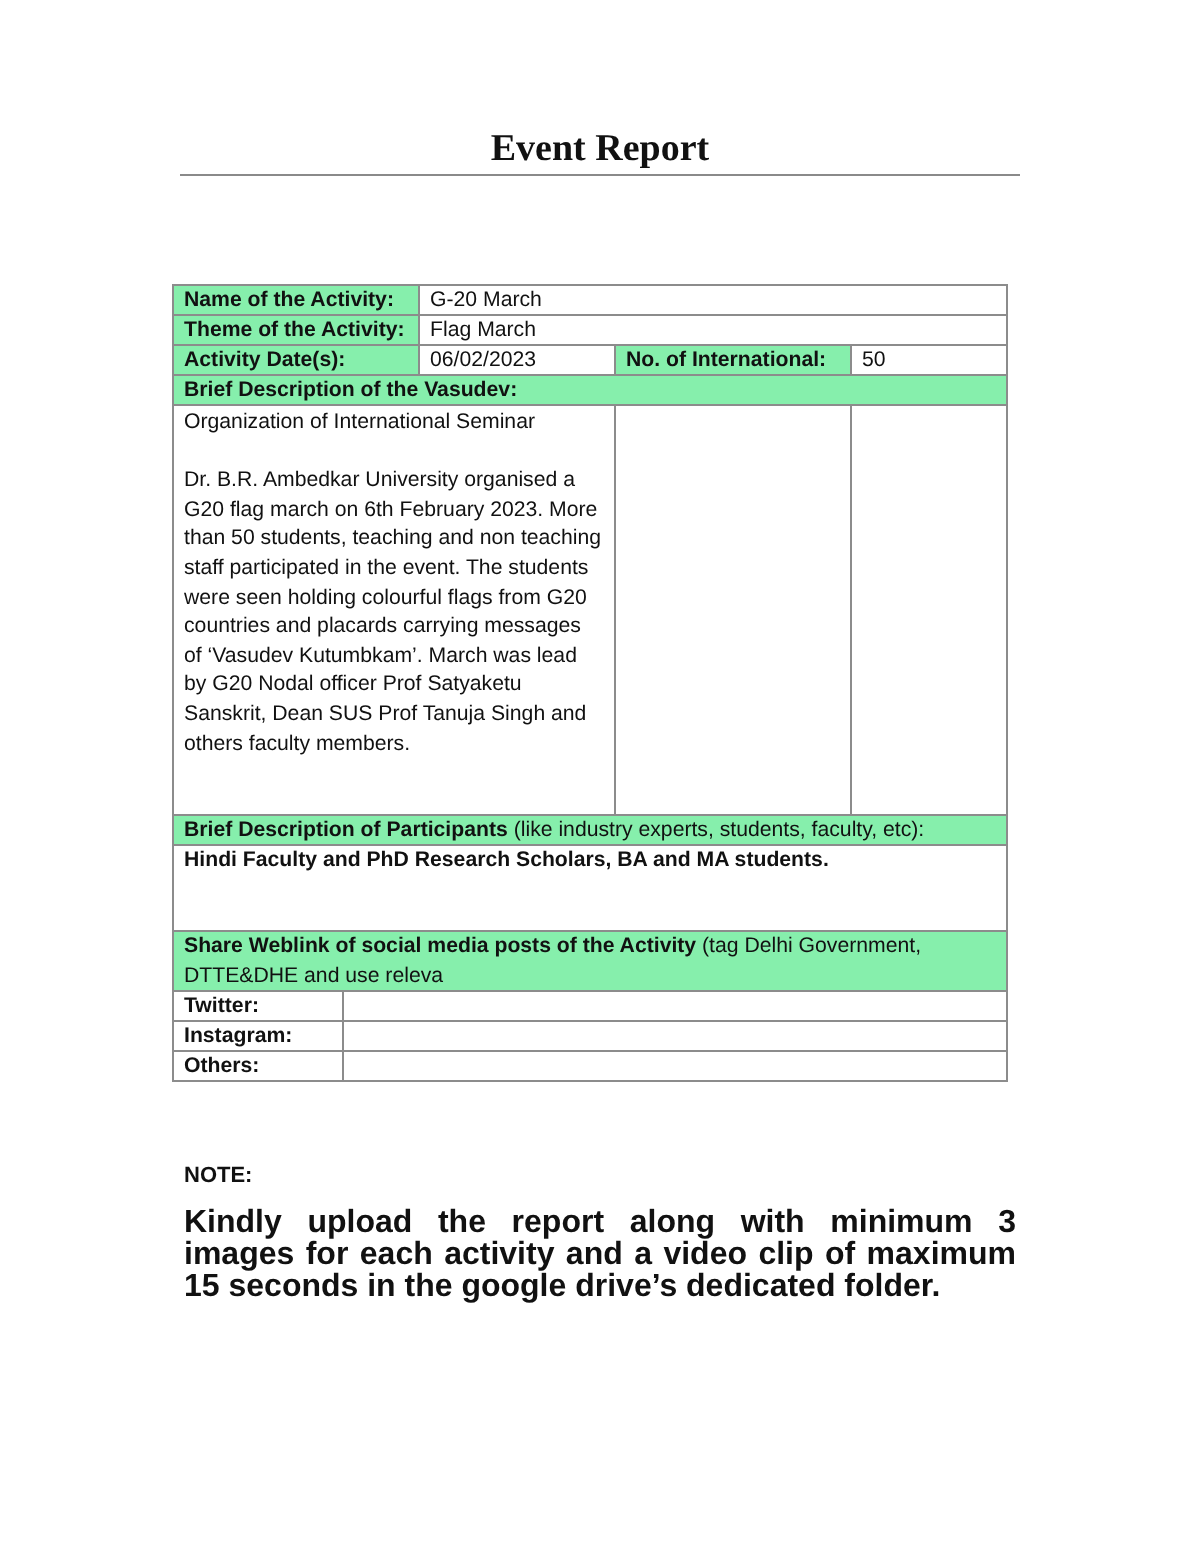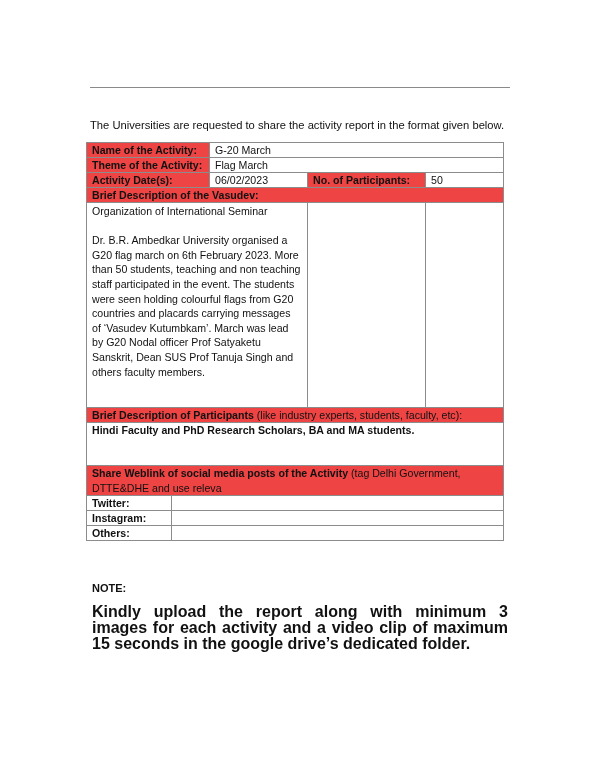--- a/index.html
+++ b/index.html
@@ -24,21 +24,21 @@
     table.form {
       position: absolute; left: 86px; top: 142px; width: 417px;
       border-collapse: collapse; table-layout: fixed;
       font-family: "Liberation Sans", "DejaVu Sans", sans-serif; font-size: 10.6px; color: #111;
     }
     table.form td {
       border: 1px solid #8c8c8c; padding: 0 5px; height: 14px; line-height: 14px;
       vertical-align: top; overflow: hidden; white-space: nowrap;
     }
     td.lbl { font-weight: bold; }
-    tr.shade td, td.shade { background: #ef4444; }
+    tr.shade td, td.shade { background: #86efac; }
     td.desc { white-space: normal !important; line-height: 14.6px !important; padding-top: 1px !important; }
     .desc-p { margin: 0; }
     .desc-gap { height: 14.6px; }
     td.wrap { white-space: normal !important; }
     .normal { font-weight: normal; }
     .bold { font-weight: bold; }
 
     .note-head {
       position: absolute; left: 92px; top: 582px;
       font-family: "Liberation Sans", "DejaVu Sans", sans-serif; font-weight: bold; font-size: 11px;
@@ -46,22 +46,22 @@
     .note-body {
       position: absolute; left: 92px; top: 604px; width: 416px;
       font-family: "Liberation Sans", "DejaVu Sans", sans-serif; font-weight: bold; font-size: 16px;
       line-height: 16px; text-align: justify;
     }
   </style>
 </head>
 <body>
 
 <div class="page">
+  <div class="title">Event Report</div>
   <div class="title-rule"></div>
-  <div class="intro">The Universities are requested to share the activity report in the format given below.</div>
 
   <table class="form">
     <colgroup>
       <col style="width:85px">
       <col style="width:38px">
       <col style="width:98px">
       <col style="width:118px">
       <col style="width:78px">
     </colgroup>
     <tbody>
@@ -69,21 +69,21 @@
       <td class="lbl shade" colspan="2">Name of the Activity:</td>
       <td colspan="3">G-20 March</td>
     </tr>
     <tr>
       <td class="lbl shade" colspan="2">Theme of the Activity:</td>
       <td colspan="3">Flag March</td>
     </tr>
     <tr>
       <td class="lbl shade" colspan="2">Activity Date(s):</td>
       <td>06/02/2023</td>
-      <td class="lbl shade">No. of Participants:</td>
+      <td class="lbl shade">No. of International:</td>
       <td>50</td>
     </tr>
     <tr class="shade">
       <td class="lbl" colspan="5">Brief Description of the Vasudev:</td>
     </tr>
     <tr>
       <td class="desc" colspan="3" style="height:203px;">
         <p class="desc-p">Organization of International Seminar</p>
         <div class="desc-gap"></div>
         <p class="desc-p">Dr. B.R. Ambedkar University organised a G20 flag march on 6th February 2023. More than 50 students, teaching and non teaching staff participated in the event. The students were seen holding colourful flags from G20 countries and placards carrying messages of ‘Vasudev Kutumbkam’. March was lead by G20 Nodal officer Prof Satyaketu Sanskrit, Dean SUS Prof Tanuja Singh and others faculty members.</p>

